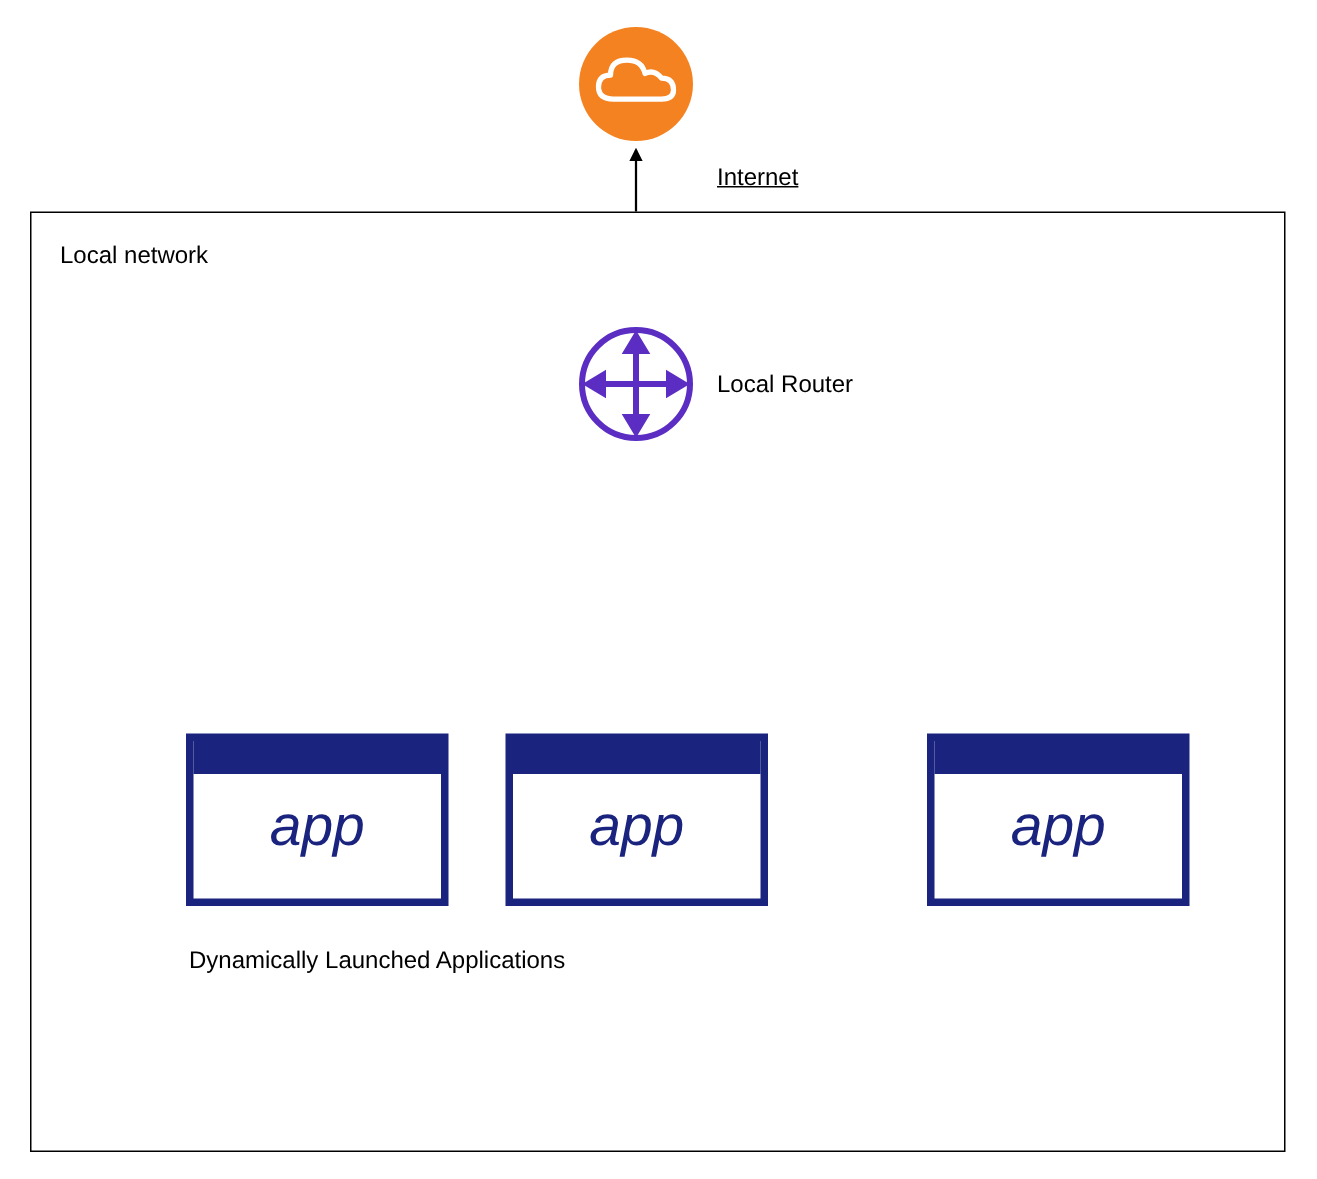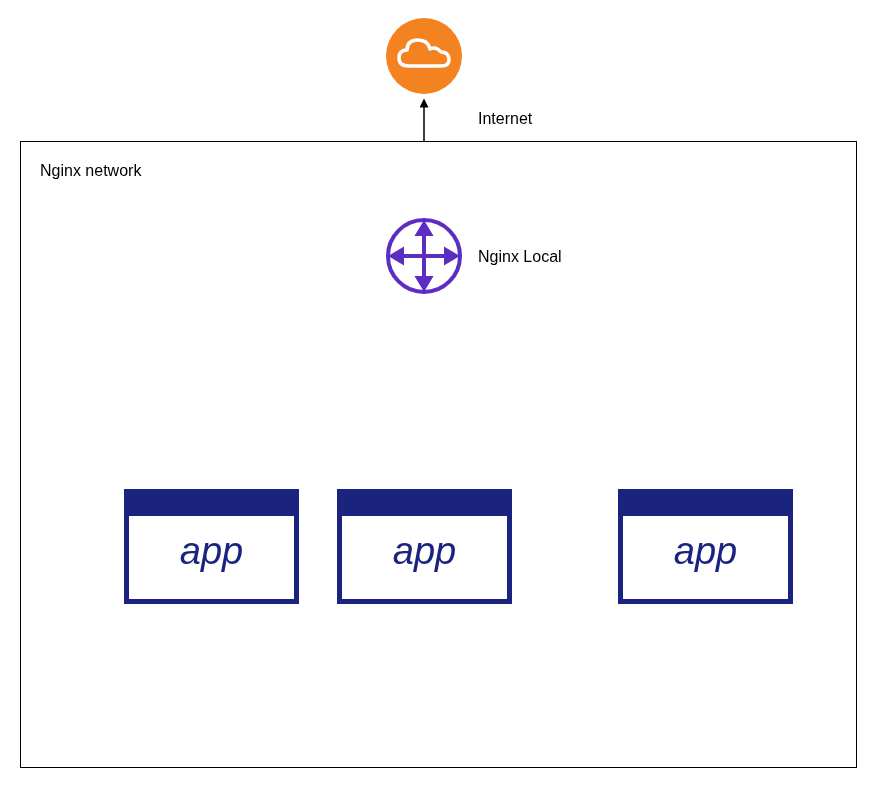--- a/index.html
+++ b/index.html
@@ -21,20 +21,21 @@
       top: 16px;
       width: 80px;
       height: 80px;
     }
     .internet-label {
       position: absolute;
       left: 478px;
       top: 110px;
       font-size: 16px;
       color: #000;
+      text-decoration: underline;
     }
     .network-box {
       position: absolute;
       left: 20px;
       top: 141px;
       width: 837px;
       height: 627px;
       border: 1px solid #000;
       background: #fff;
     }
@@ -131,44 +132,45 @@
                Q44 24 46 33 
                Q52 30 57 36 
                Q65 36 65 44 
                Q65 50 57 50 
                Z" fill="none" stroke="#fff" stroke-width="3.5" stroke-linejoin="round"></path>
     </svg>
   </div>
   <div class="internet-label">Internet</div>
 
   <div class="network-box"></div>
-  <div class="network-label">Nginx network</div>
+  <div class="network-label">Local network</div>
 
   <div class="router-node">
     <svg viewBox="0 0 80 80" width="80" height="80">
       <circle cx="40" cy="40" r="36" fill="#fff" stroke="#5b2dc2" stroke-width="4"></circle>
 
       <g stroke="#5b2dc2" stroke-width="4" fill="#5b2dc2">
         <line x1="40" y1="14" x2="40" y2="66"></line>
         <line x1="14" y1="40" x2="66" y2="40"></line>
         <polygon points="40,8 34,18 46,18"></polygon>
         <polygon points="40,72 34,62 46,62"></polygon>
         <polygon points="8,40 18,34 18,46"></polygon>
         <polygon points="72,40 62,34 62,46"></polygon>
       </g>
     </svg>
   </div>
-  <div class="router-label">Nginx Local</div>
+  <div class="router-label">Local Router</div>
 
   <div class="app-box app1">
     <div class="app-bar"></div>
     <div class="app-text">app</div>
   </div>
   <div class="app-box app2">
     <div class="app-bar"></div>
     <div class="app-text">app</div>
   </div>
   <div class="app-box app3">
     <div class="app-bar"></div>
     <div class="app-text">app</div>
   </div>
+  <div class="apps-label">Dynamically Launched Applications</div>
 
 </div>
 
 </body></html>

